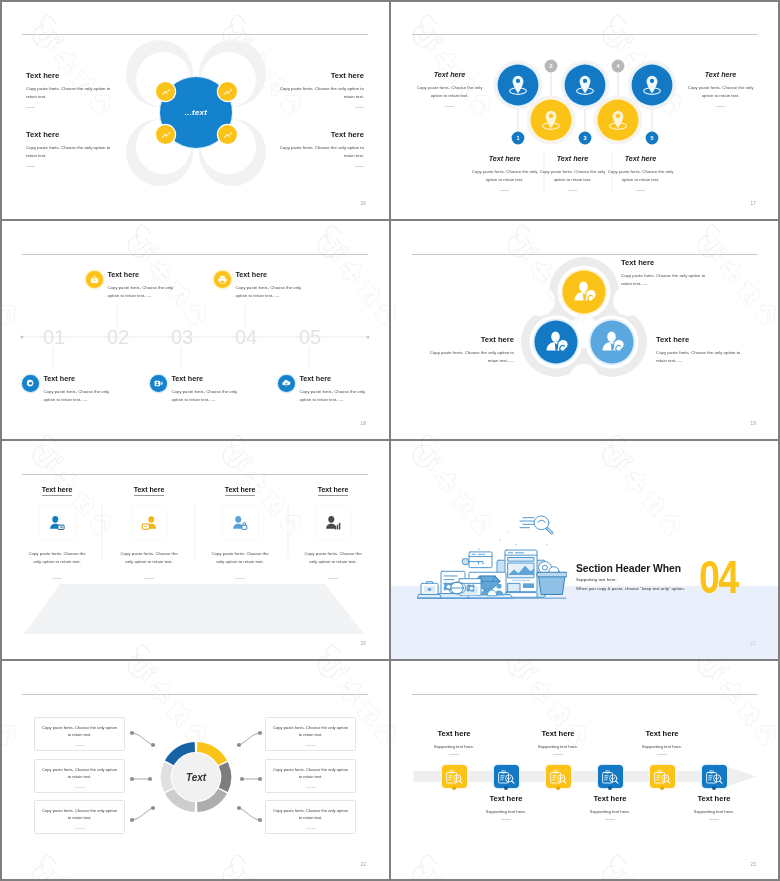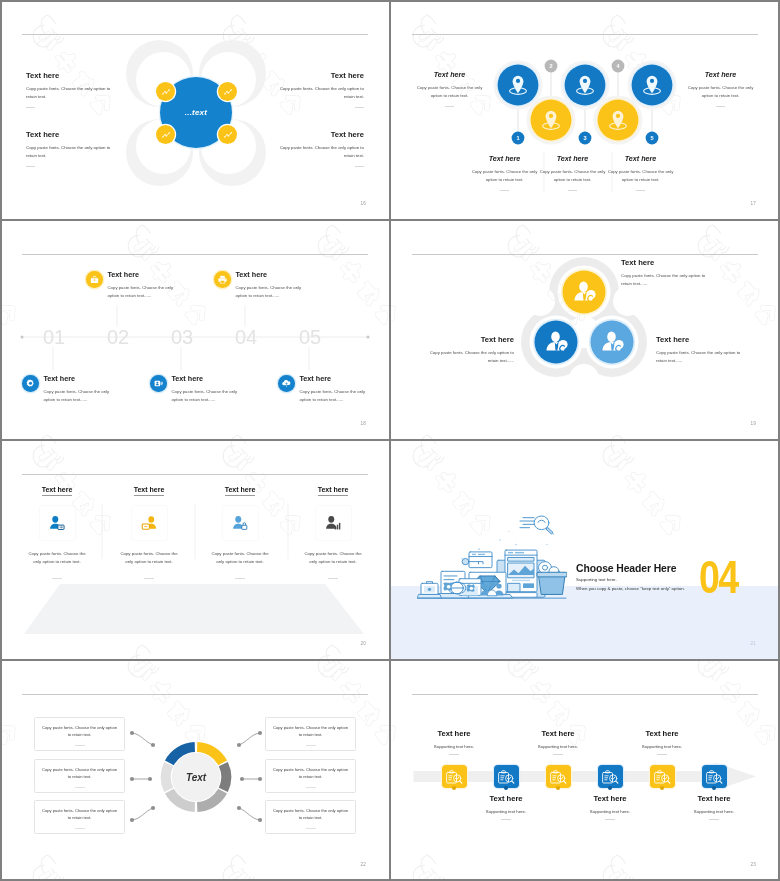--- a/index.html
+++ b/index.html
@@ -1329,21 +1329,21 @@
           <circle cx="68" cy="78" r="2.6"></circle>
             <circle cx="75" cy="76" r="2.8"></circle>
             <circle cx="82" cy="78" r="2.6"></circle>
           <path d="M63.5 88c0-3 2-5.2 4.5-5.2s4.5 2.2 4.5 5.2z"></path>
           <path d="M77.5 88c0-3 2-5.2 4.5-5.2s4.5 2.2 4.5 5.2z"></path>
           <path d="M70.3 88c0-3.4 2.1-5.8 4.7-5.8s4.7 2.4 4.7 5.8z" fill="#fff" stroke="#4a93cc" stroke-width="0.8"></path>
         </g>
         <path d="M1 91 H149" stroke="#4a93cc"></path>
       </g>
     </svg>
-    <div class="sh21">Choose Header Here</div>
+    <div class="sh21">Section Header When</div>
     <div class="ss21">Supporting text here.</div>
     <div class="sn21">When you copy &amp; paste, choose "keep text only" option.</div>
     <div class="num21">04</div>
     <div class="pgnum" style="color:#b9c6d8;">21</div>
   </div>
 
   <div class="slide">
     <div class="topline" style="left:22px;right:22px;top:34px;"></div>
     <svg width="390" height="221" viewBox="0 0 390 221" style="position:absolute;left:0;top:0;">
       <g stroke="#8f8f8f" stroke-width="0.8" fill="none">

